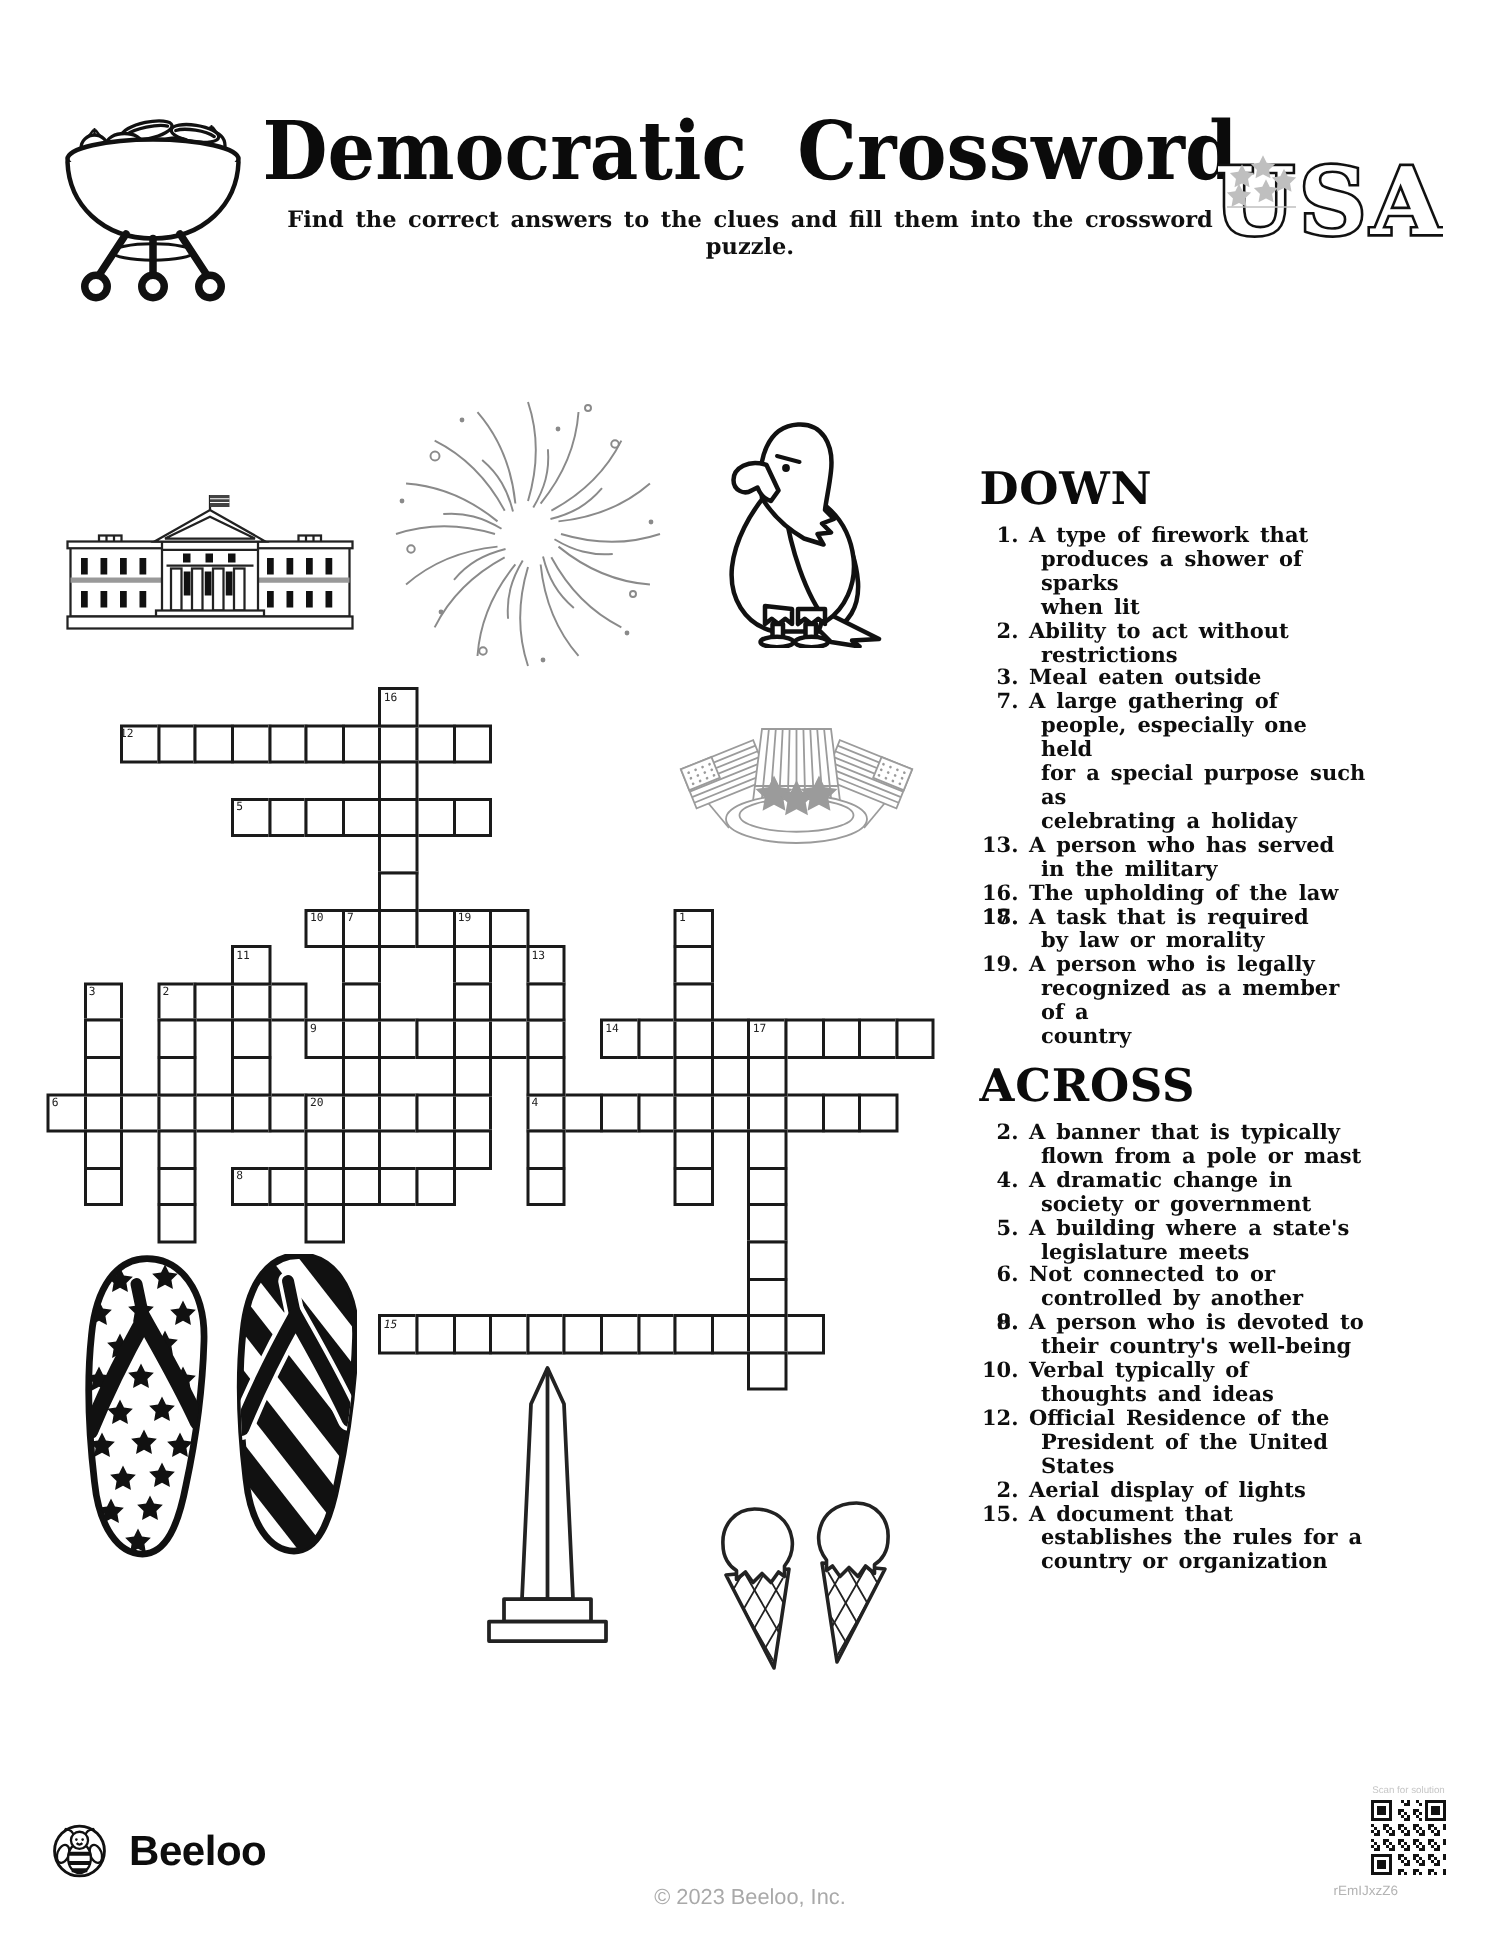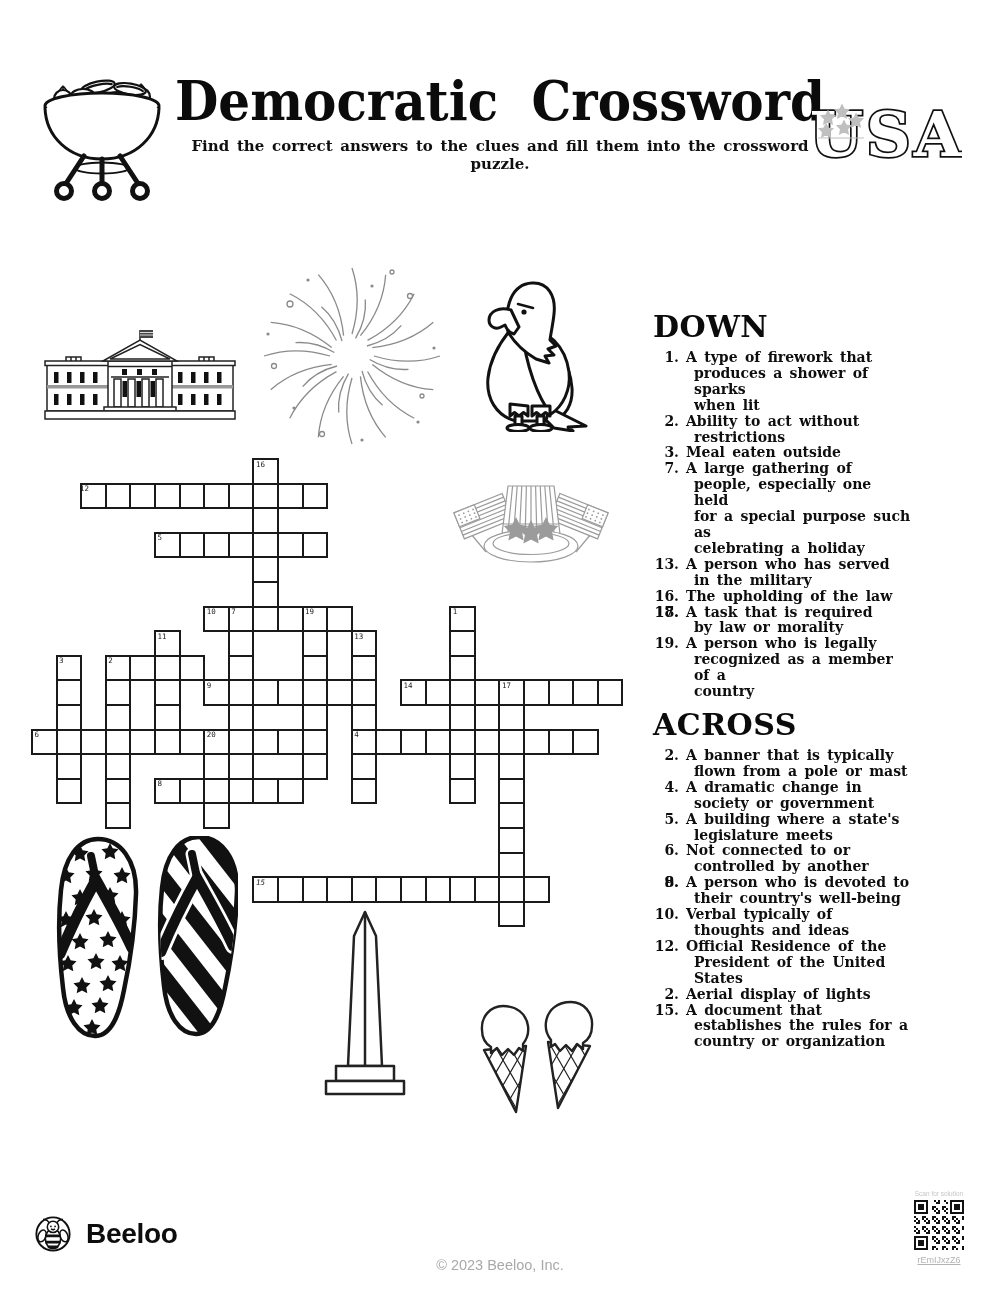--- a/index.html
+++ b/index.html
@@ -38,22 +38,22 @@
   .clue .txt .cont{padding-left:8px;}
   
   #beelogo{left:34px;top:1214px;width:38px;height:40px;}
   #brand{left:86px;top:1218px;font-family:"Liberation Sans",sans-serif;font-size:28px;
          font-weight:bold;color:#0d0d0d;letter-spacing:-.3px;}
   #copyright{left:0;top:1257px;width:1000px;text-align:center;
              font-family:"Liberation Sans",sans-serif;font-size:14.5px;color:#a9a9a9;}
   #qrcaption{left:889px;top:1190px;width:100px;text-align:center;
              font-family:"Liberation Sans",sans-serif;font-size:6.5px;color:#c6c6c6;}
   #qr{left:914px;top:1200px;width:50px;height:50px;}
-  #qrid{left:889px;top:1255px;width:100px;text-align:center;
-        font-family:"Liberation Sans",sans-serif;font-size:9px;color:#b3b3b3;text-decoration:underline;}
+  #qrid{left:889px;top:1255px;width:100px;text-align:left;
+        font-family:"Liberation Sans",sans-serif;font-size:9px;color:#b3b3b3;}
 </style>
 </head>
 <body>
 
 <svg width="0" height="0" style="position:absolute" aria-hidden="true">
   <defs>
     <path id="star5" d="M0,-1 L0.294,-0.405 L0.951,-0.309 L0.476,0.155 L0.588,0.809 L0,0.5 L-0.588,0.809 L-0.476,0.155 L-0.951,-0.309 L-0.294,-0.405 Z"></path>
   </defs>
 </svg>
 

